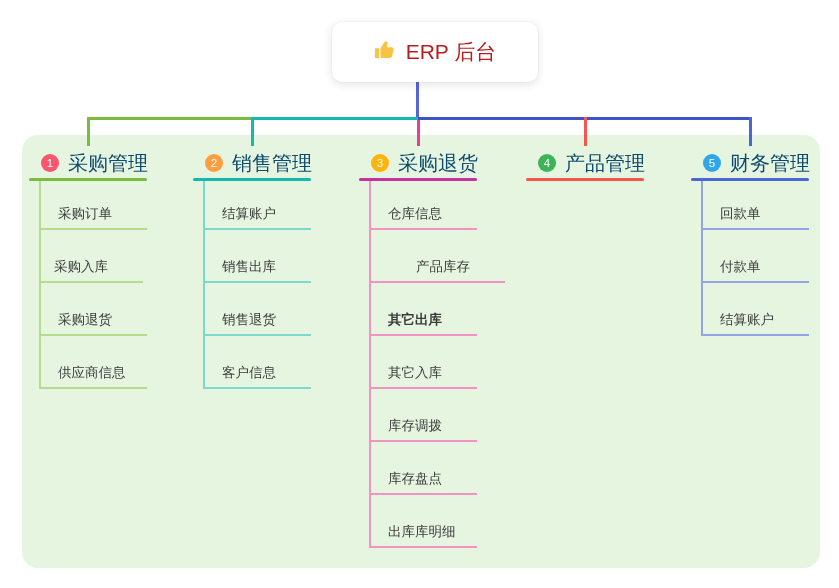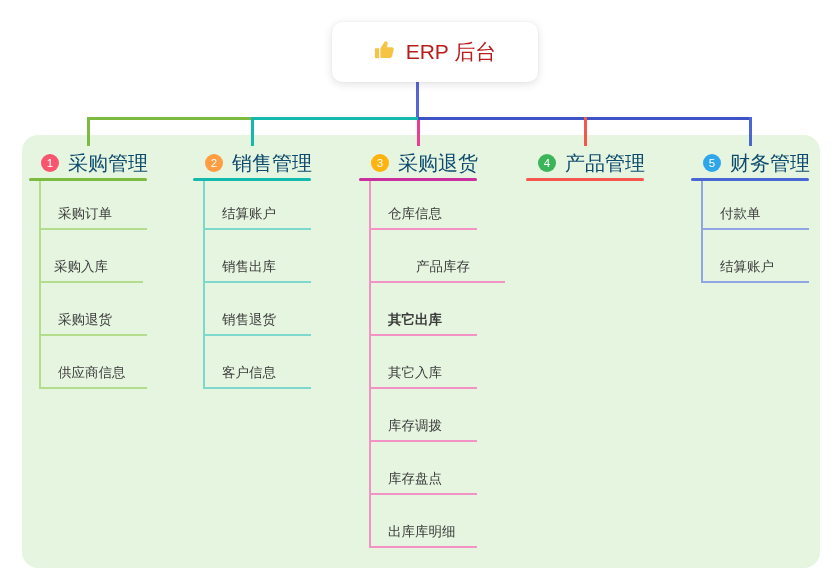--- a/index.html
+++ b/index.html
@@ -116,17 +116,18 @@
       </div>
       <div class="branch-underline" style="background: rgb(245, 86, 77);"></div>
     </div>
     <div class="branch" style="left: 691px;">
       <div class="branch-head">
         <span class="badge" style="background: rgb(46, 166, 233);">5</span>
         <span class="branch-label">财务管理</span>
       </div>
       <div class="branch-underline" style="background: rgb(74, 102, 212);"></div>
       <div class="children" style="border-left-color: rgb(145, 165, 228);">
+        <div class="child" style="border-bottom-color: rgb(145, 165, 228);">回款单</div>
         <div class="child" style="border-bottom-color: rgb(145, 165, 228);">付款单</div>
         <div class="child" style="border-bottom-color: rgb(145, 165, 228);">结算账户</div>
       </div>
     </div>
   </div>
 
 </body></html>

